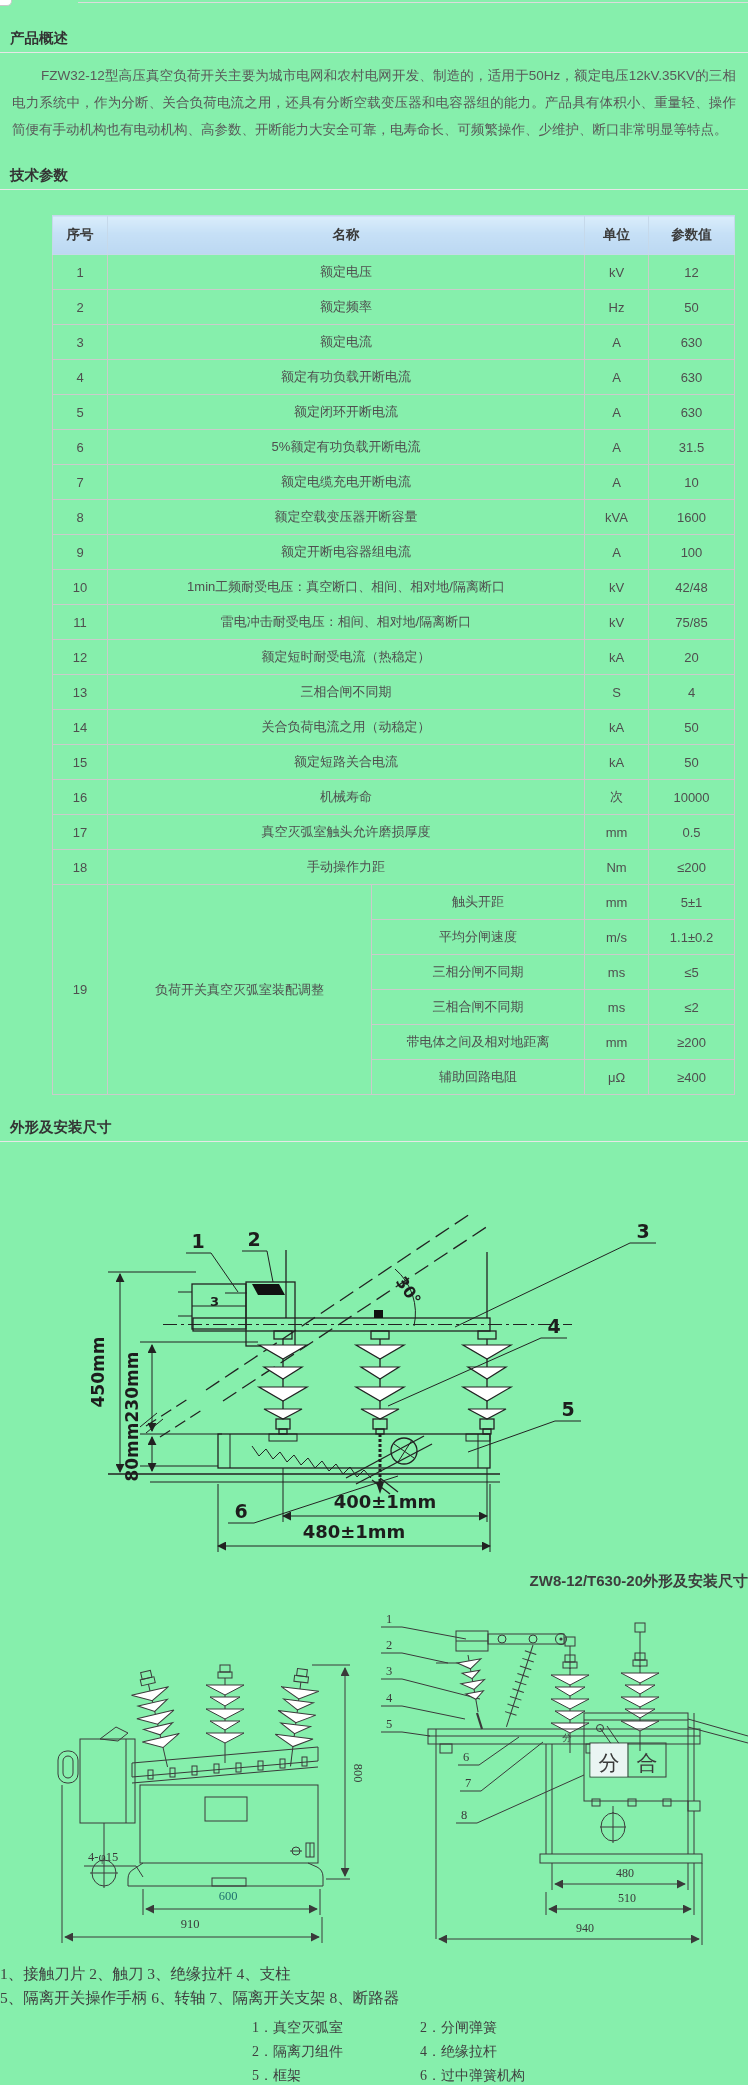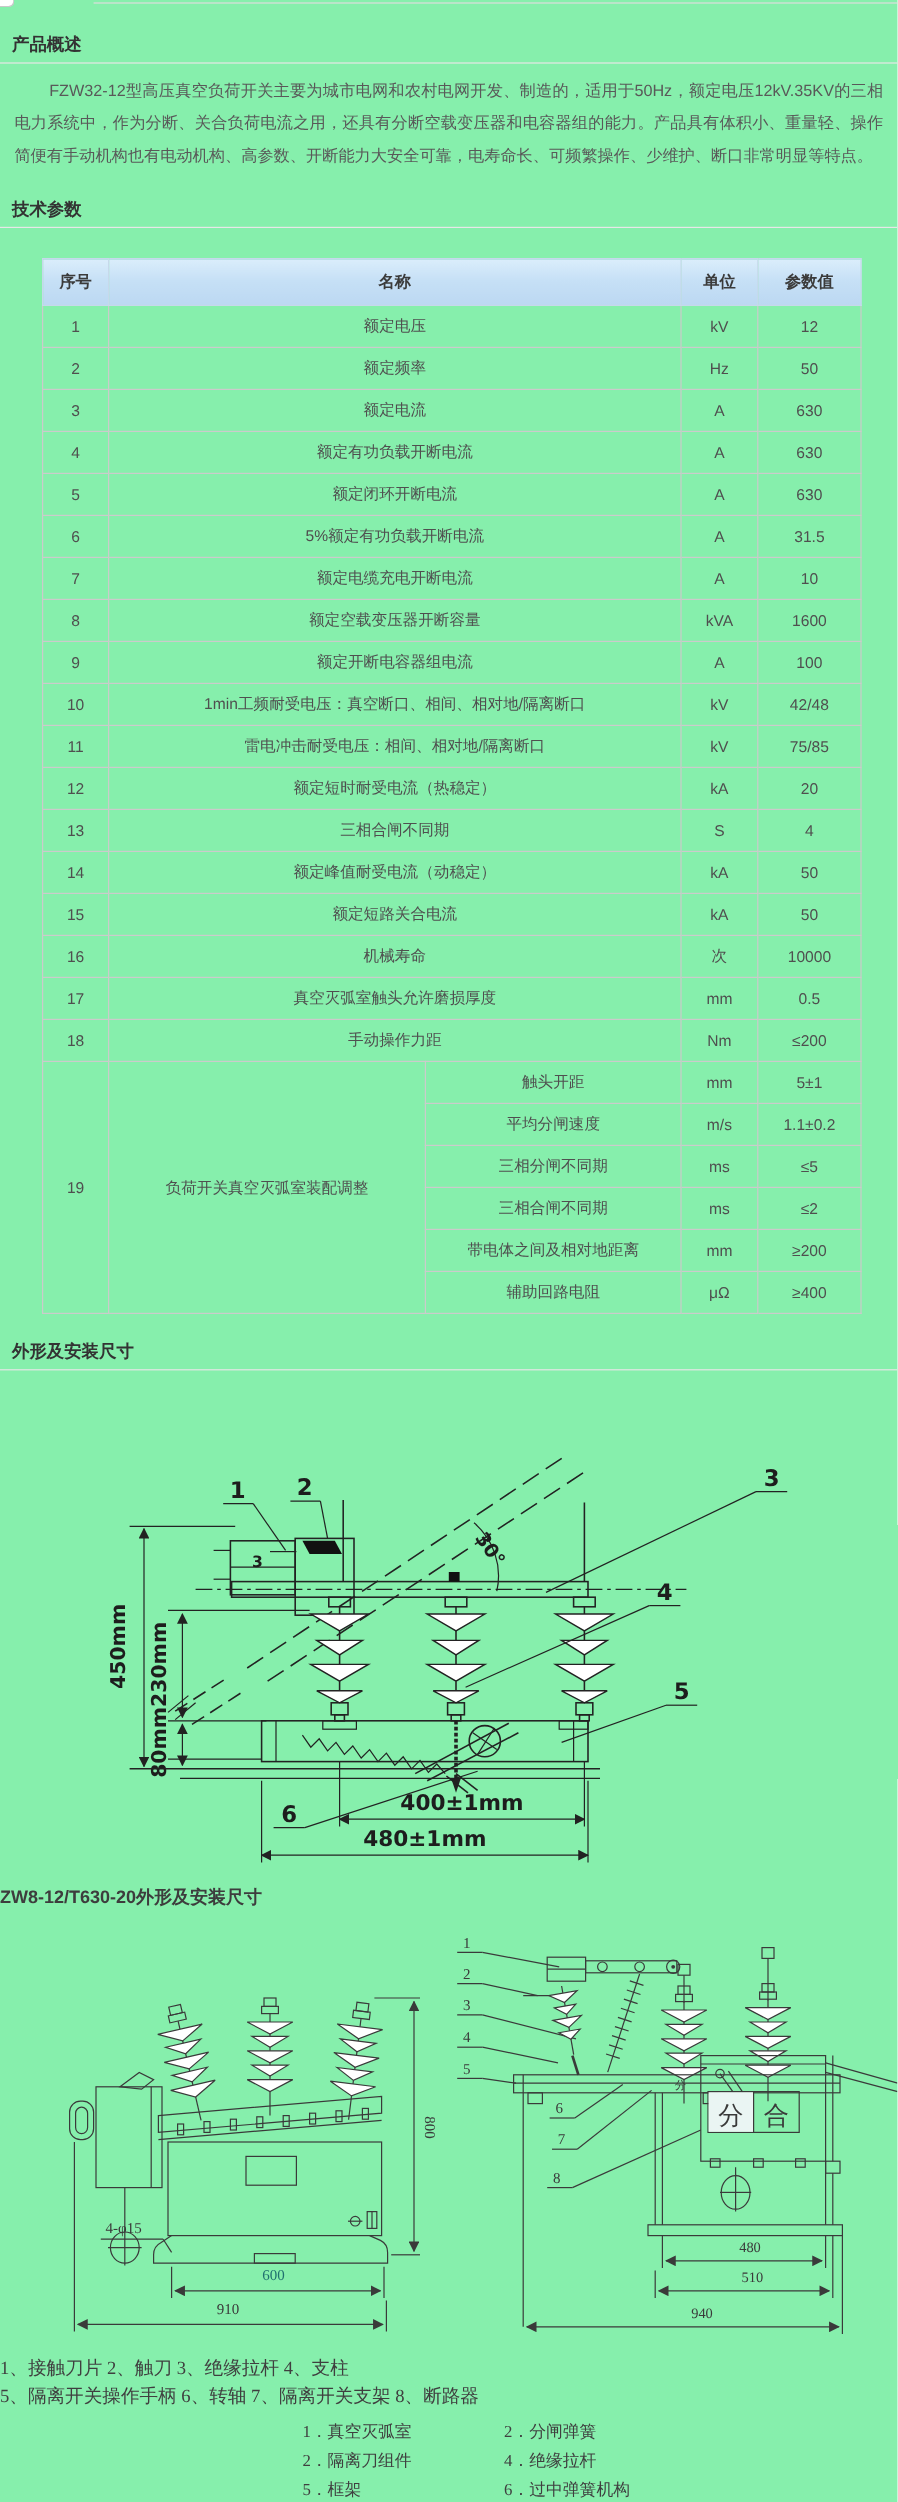--- a/index.html
+++ b/index.html
@@ -4,25 +4,25 @@
 <style>
   html,body{margin:0;padding:0;background:#fff;}
   body{font-family:"Liberation Sans","DejaVu Sans",sans-serif;color:#4c4c4c;}
   .page{width:748px;height:2085px;margin:0 auto;position:relative;background:#86efac;overflow:hidden;}
   .top-edge{position:relative;height:6px;}
   .tab-stub{position:absolute;left:0;top:-3px;width:11px;height:8px;border:1px solid #c9c9c9;border-top:none;border-left:none;border-radius:0 0 5px 0;background:#fff;}
   .edge-line{position:absolute;left:78px;right:0;top:2px;height:1px;background:#dcdcdc;}
   .section-title{font-size:14.5px;font-weight:bold;color:#333;margin:0;padding:24px 0 0 10px;line-height:16px;}
   .rule{height:1px;background:#e7e7e7;margin-top:6px;}
   .overview-text{margin:9px 12px 0;font-size:13.5px;line-height:27px;color:#595959;text-align:justify;text-indent:2.15em;}
-  table.params{border-collapse:collapse;margin:25px 0 0 35px;table-layout:fixed;width:682px;}
+  table.params{border-collapse:collapse;margin:25px 0 0 52px;table-layout:fixed;width:682px;}
   table.params th{height:36px;background:linear-gradient(180deg,#daedfb 0%,#c6e0f6 45%,#bcd8f2 100%);
     font-size:13.5px;font-weight:bold;color:#3b3b3b;border:1px solid #c6d9ea;}
   table.params td{height:34px;border:1px solid #cbcbcb;font-size:13px;color:#4f4f4f;text-align:center;padding:0 4px;overflow:hidden;}
-  .caption-bold{text-align:left;font-weight:bold;font-size:15px;color:#3d3d3d;margin-top:6px;}
+  .caption-bold{text-align:right;font-weight:bold;font-size:15px;color:#3d3d3d;margin-top:6px;}
   svg{display:block;}
   .svg1{margin:52px auto 0;}
   .svg2{margin:18px auto 0;}
   .cap-line{font-family:"Liberation Serif","DejaVu Serif",serif;font-size:15.5px;color:#3f3f3f;line-height:24px;}
   .cap-first{margin-top:8px;}
   .legend-grid{margin:6px 0 0 252px;display:grid;grid-template-columns:168px auto;font-family:"Liberation Serif","DejaVu Serif",serif;font-size:14px;color:#3f3f3f;line-height:24px;}
   .d1t{font-family:"DejaVu Sans","Liberation Sans",sans-serif;font-weight:bold;fill:#1d1d1d;}
   .d2t{font-family:"Liberation Serif","DejaVu Serif",serif;fill:#3a3a3a;}
   .ln{stroke:#222;stroke-width:1.3;fill:none;}
   .lnThin{stroke:#222;stroke-width:1;fill:none;}
@@ -137,21 +137,21 @@
           <td>20</td>
         </tr>
         <tr>
           <td>13</td>
           <td colspan="2">三相合闸不同期</td>
           <td>S</td>
           <td>4</td>
         </tr>
         <tr>
           <td>14</td>
-          <td colspan="2">额定峰值耐受电流（动稳定）</td>
+          <td colspan="2">关合负荷电流之用（动稳定）</td>
           <td>kA</td>
           <td>50</td>
         </tr>
         <tr>
           <td>15</td>
           <td colspan="2">额定短路关合电流</td>
           <td>kA</td>
           <td>50</td>
         </tr>
         <tr>

